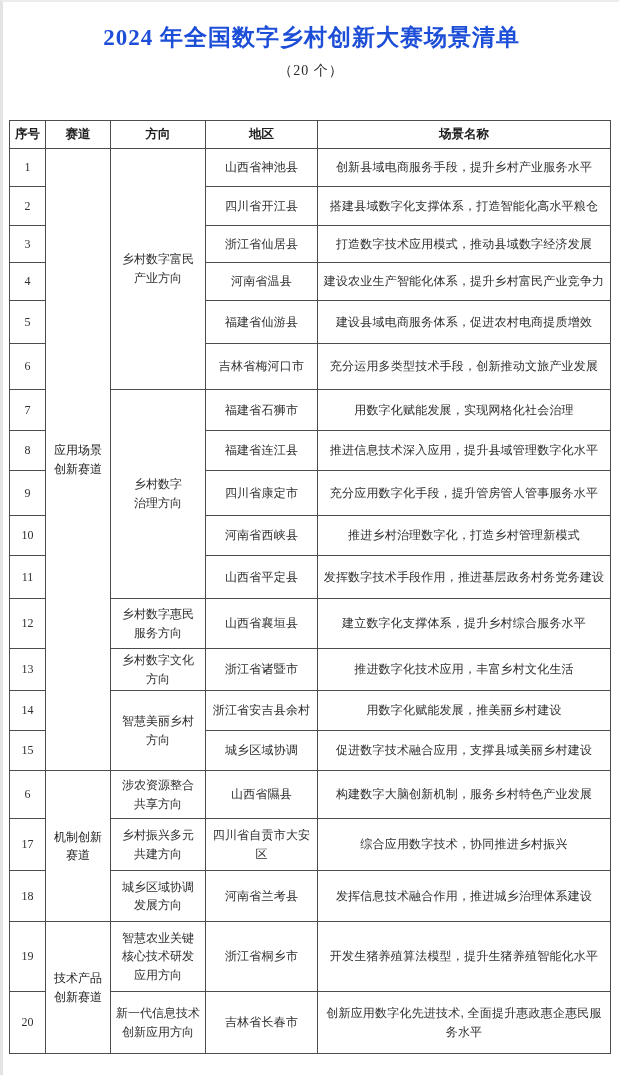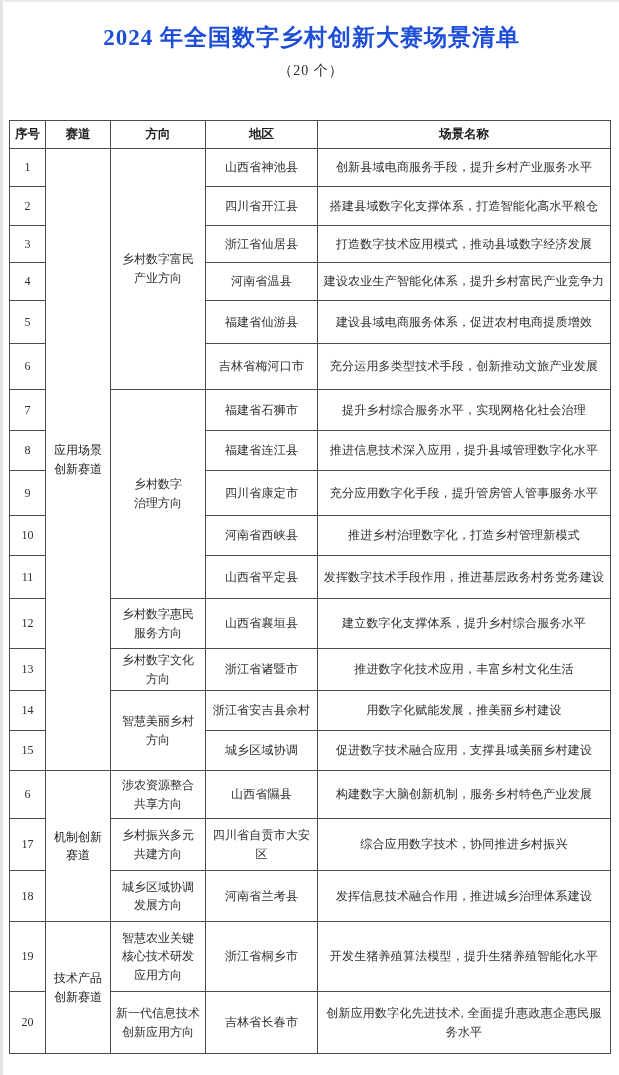--- a/index.html
+++ b/index.html
@@ -146,21 +146,21 @@
     <tr>
       <td class="no">6</td>
       <td class="region">吉林省梅河口市</td>
       <td class="scenario">充分运用多类型技术手段，创新推动文旅产业发展</td>
     </tr>
     <tr>
       <td class="no">7</td>
       <td class="dir" rowspan="5">乡村数字
 治理方向</td>
       <td class="region">福建省石狮市</td>
-      <td class="scenario">提升乡村综合服务水平，实现网格化社会治理</td>
+      <td class="scenario">用数字化赋能发展，实现网格化社会治理</td>
     </tr>
     <tr>
       <td class="no">8</td>
       <td class="region">福建省连江县</td>
       <td class="scenario">推进信息技术深入应用，提升县域管理数字化水平</td>
     </tr>
     <tr>
       <td class="no">9</td>
       <td class="region">四川省康定市</td>
       <td class="scenario">充分应用数字化手段，提升管房管人管事服务水平</td>

